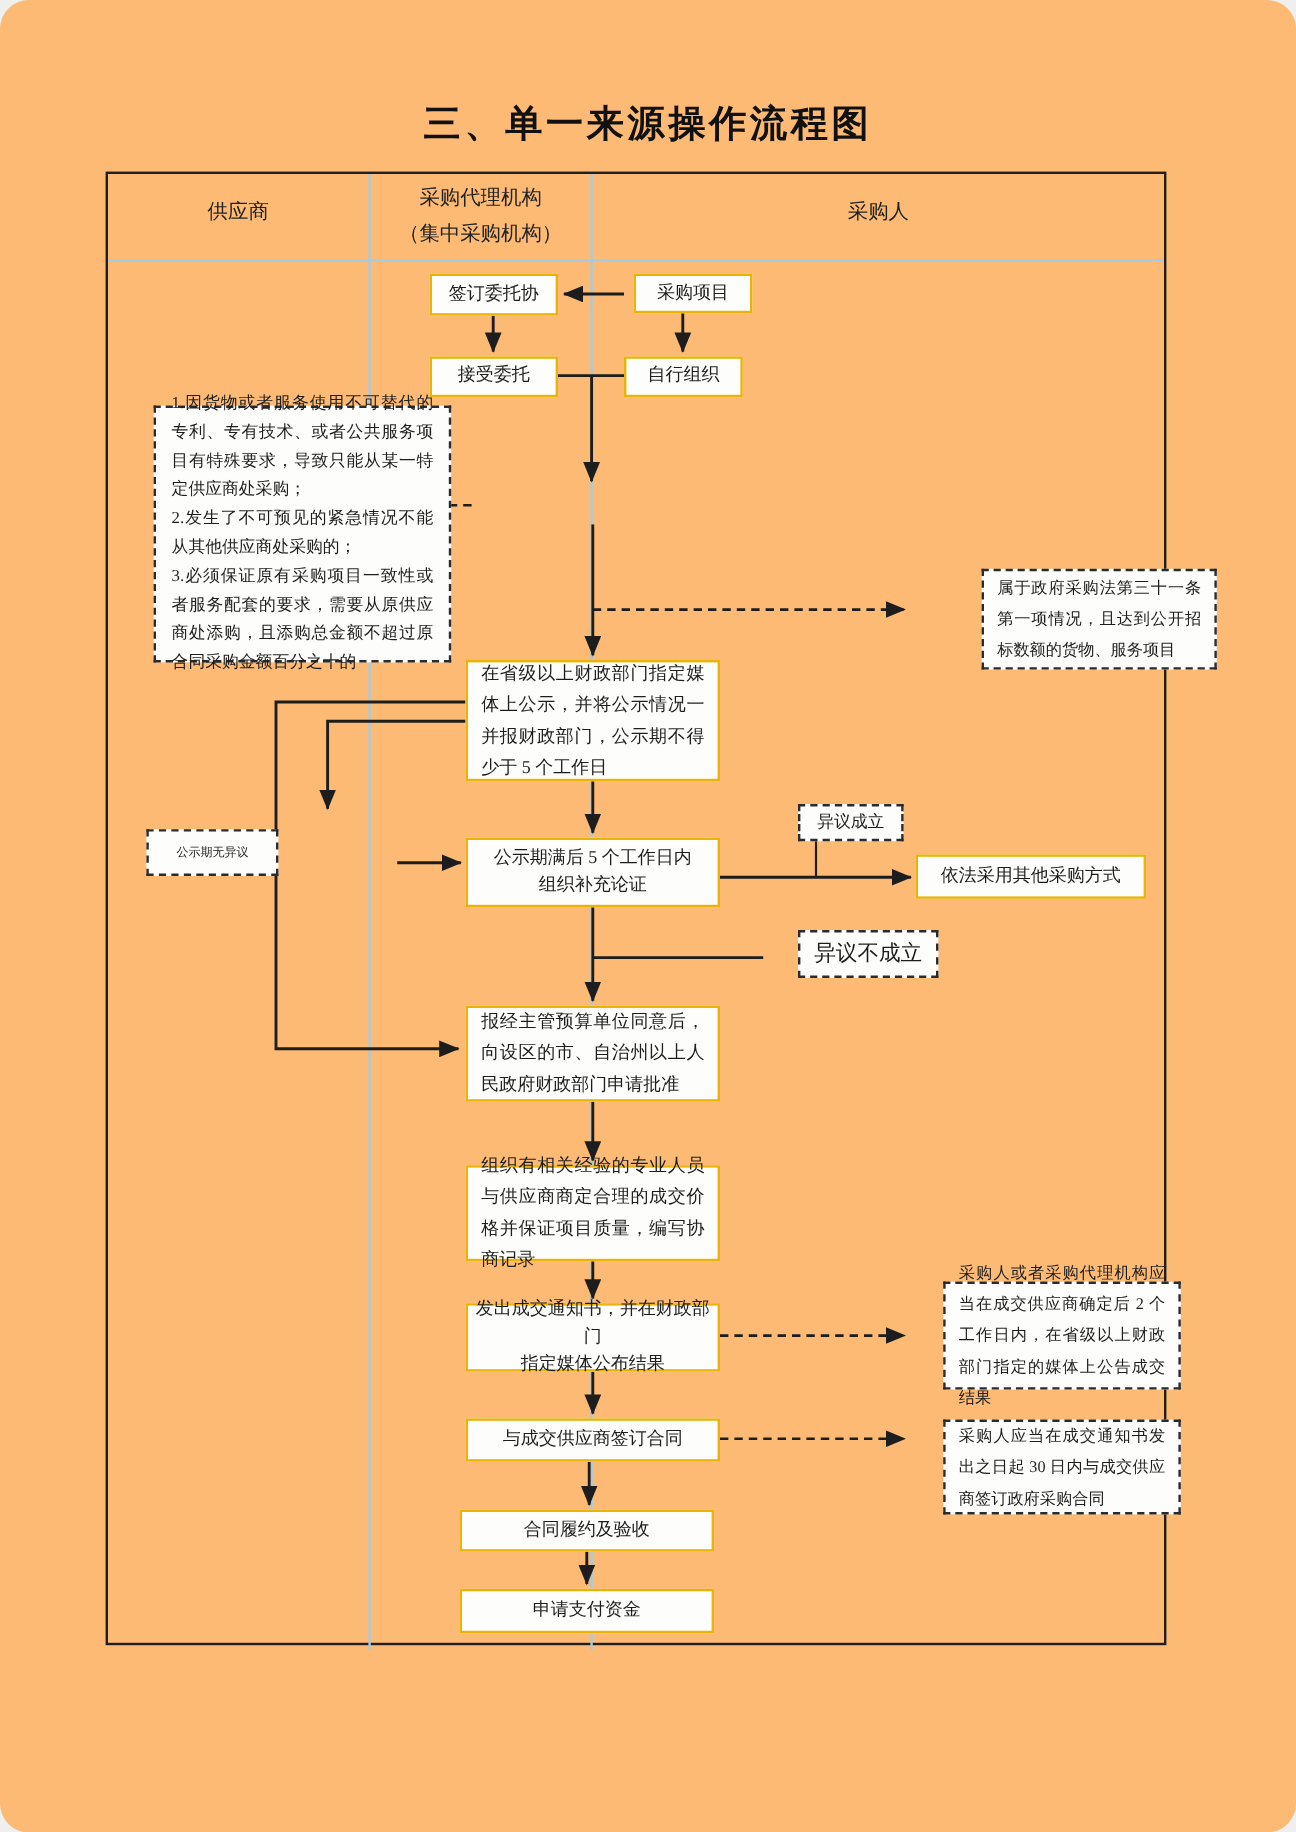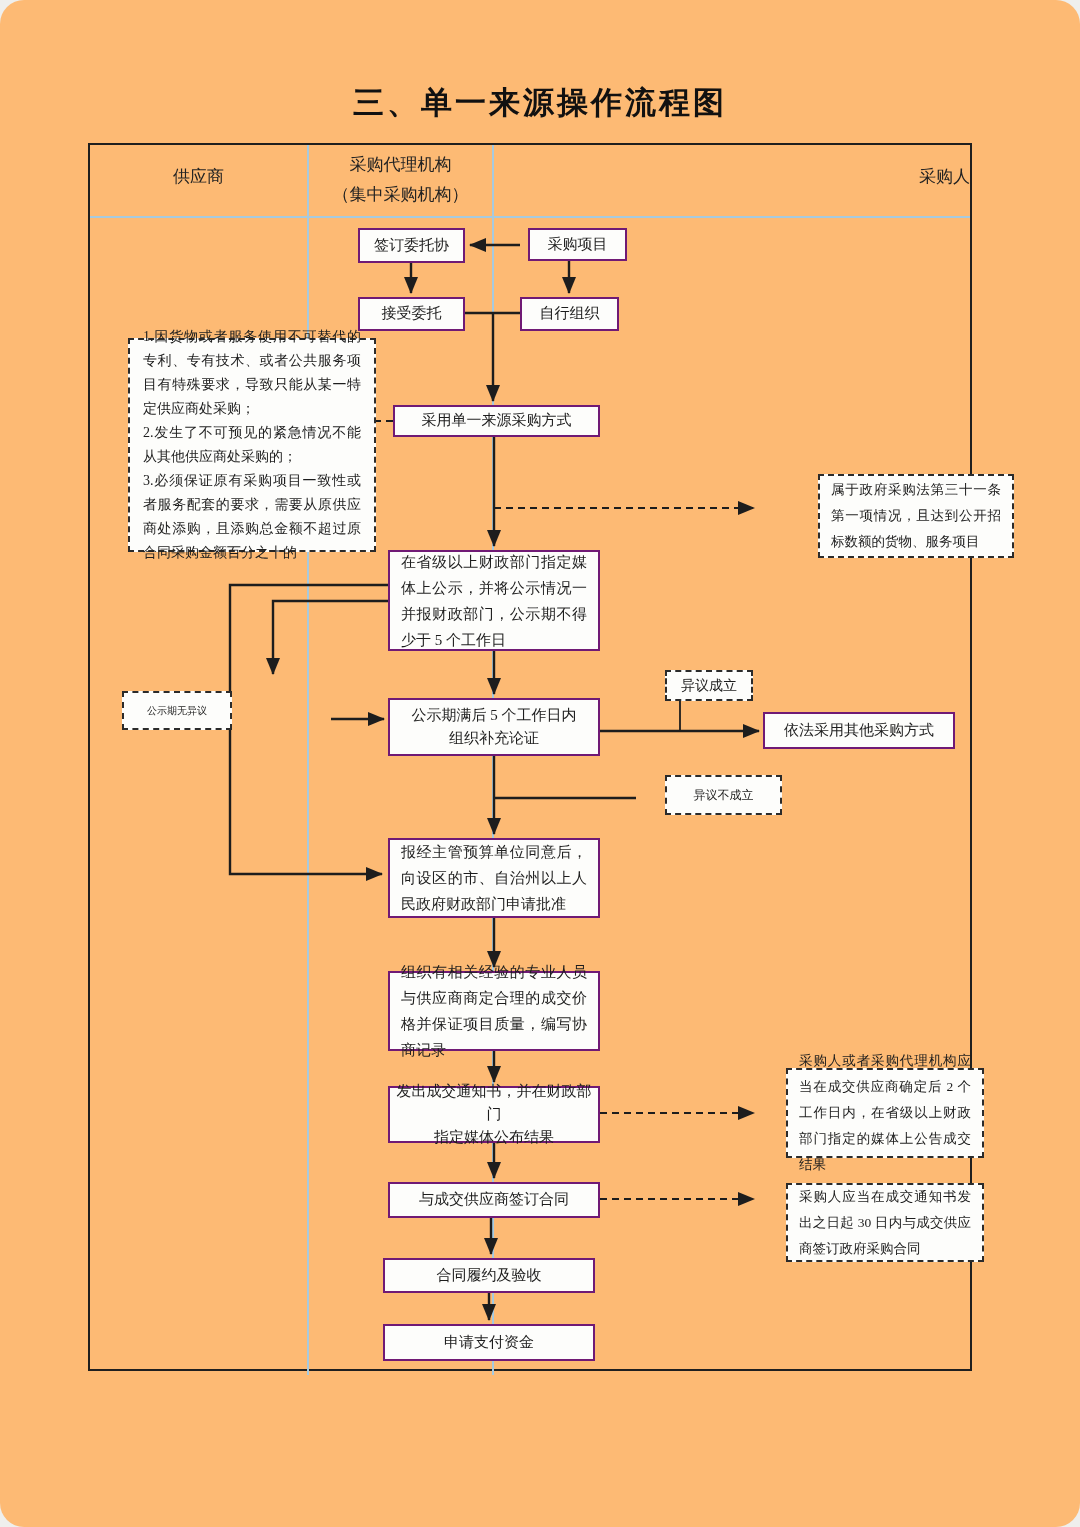--- a/index.html
+++ b/index.html
@@ -29,21 +29,21 @@
   .gridline{position:absolute;background:#a6cadf;}
   .v1{left:307px;top:145px;width:2px;height:1230px;}
   .v2{left:492px;top:145px;width:2px;height:1230px;}
   .h1{left:90px;top:216px;width:880px;height:2px;}
   .colhead{
     position:absolute;font-size:17px;color:#222;
     text-align:center;line-height:30px;
   }
   .box{
     position:absolute;box-sizing:border-box;
-    border:2px solid #701a75;background:#fdfdfb;
+    border:2px solid #eab308;background:#fdfdfb;
     display:flex;align-items:center;justify-content:center;
     font-size:15px;color:#1d1d1d;z-index:3;
   }
   .box .txt{width:100%;text-align:center;line-height:1.55;}
   .box.para{align-items:center;}
   .box.para .txt{text-align:justify;line-height:26px;padding:0 11px;}
   .dashed{border:2px dashed #2b2b2b;margin-left:28px;}
   .small .txt{font-size:13.5px;line-height:24px;}
   .conditions .txt{padding:0 13px;line-height:24px;font-size:14px;text-align:justify;}
   .conditions p{margin:0;}
@@ -59,21 +59,21 @@
   <div class="frame"></div>
   <div class="gridline v1"></div>
   <div class="gridline v2"></div>
   <div class="gridline h1"></div>
 
   <div class="colhead" style="left:90px;top:162px;width:217px;">供应商</div>
   <div class="colhead" style="left:309px;top:150px;width:183px;">
     <div>采购代理机构</div>
     <div>（集中采购机构）</div>
   </div>
-  <div class="colhead" style="left:494px;top:162px;width:476px;text-align:right;">采购人</div>
+  <div class="colhead" style="left:494px;top:162px;width:476px;">采购人</div>
 
   <svg class="connectors" width="1080" height="1527" viewBox="0 0 1080 1527">
     <defs>
       <marker id="ah" markerUnits="userSpaceOnUse" markerWidth="18" markerHeight="14" refX="16" refY="7" orient="auto">
         <path d="M0,0 L17,7 L0,14 Z" fill="#1d1d1d"></path>
       </marker>
     </defs>
     <g stroke="#1d1d1d" stroke-width="2.4" fill="none">
       <path d="M520,245 H470" marker-end="url(#ah)"></path>
       <path d="M411,263 V293" marker-end="url(#ah)"></path>
@@ -118,23 +118,20 @@
   </div>
 
   <div class="box dashed conditions" style="left:100px;top:338px;width:248px;height:214px;">
     <div class="txt">
       <p>1.因货物或者服务使用不可替代的专利、专有技术、或者公共服务项目有特殊要求，导致只能从某一特定供应商处采购；</p>
       <p>2.发生了不可预见的紧急情况不能从其他供应商处采购的；</p>
       <p>3.必须保证原有采购项目一致性或者服务配套的要求，需要从原供应商处添购，且添购总金额不超过原合同采购金额百分之十的</p>
     </div>
   </div>
 
-  <div class="box" style="left:393px;top:405px;width:207px;height:32px;">
-    <div class="txt">采用单一来源采购方式</div>
-  </div>
 
   <div class="box dashed para small" style="left:790px;top:474px;width:196px;height:84px;">
     <div class="txt">属于政府采购法第三十一条第一项情况，且达到公开招标数额的货物、服务项目</div>
   </div>
 
   <div class="box para" style="left:388px;top:550px;width:212px;height:101px;">
     <div class="txt">在省级以上财政部门指定媒体上公示，并将公示情况一并报财政部门，公示期不得少于 5 个工作日</div>
   </div>
 
   <div class="box dashed" style="left:94px;top:691px;width:110px;height:39px;">
@@ -151,21 +148,21 @@
 
   <div class="box dashed" style="left:637px;top:670px;width:88px;height:31px;">
     <div class="txt" style="font-size:14px;">异议成立</div>
   </div>
 
   <div class="box" style="left:763px;top:712px;width:192px;height:37px;">
     <div class="txt">依法采用其他采购方式</div>
   </div>
 
   <div class="box dashed" style="left:637px;top:775px;width:117px;height:40px;">
-    <div class="txt" style="font-size:12px;">异议不成立</div>
+    <div class="txt" style="font-size:18px;">异议不成立</div>
   </div>
 
   <div class="box para" style="left:388px;top:838px;width:212px;height:80px;">
     <div class="txt">报经主管预算单位同意后，向设区的市、自治州以上人民政府财政部门申请批准</div>
   </div>
 
   <div class="box para" style="left:388px;top:971px;width:212px;height:80px;">
     <div class="txt">组织有相关经验的专业人员与供应商商定合理的成交价格并保证项目质量，编写协商记录</div>
   </div>
 

